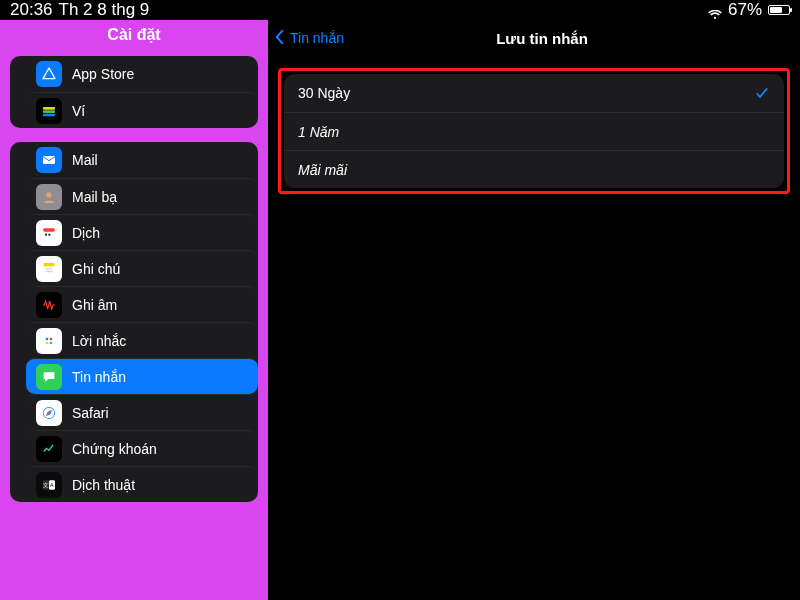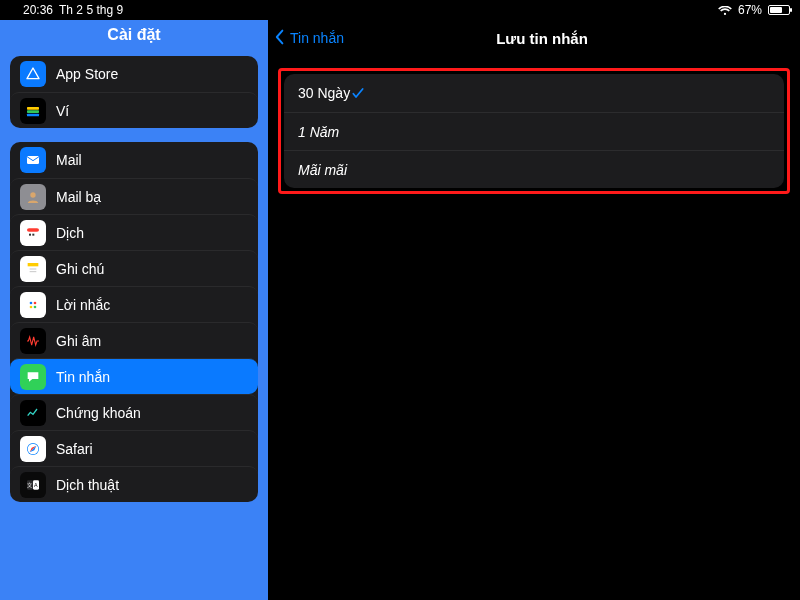--- a/index.html
+++ b/index.html
@@ -1,58 +1,58 @@
 <!DOCTYPE html>
 <html><head>
 <meta charset="utf-8">
 <style>
   * { margin: 0; padding: 0; box-sizing: border-box; font-family: -apple-system, "Helvetica Neue", Arial, sans-serif; }
   html, body { width: 800px; height: 600px; background: #000; color: #fff; overflow: hidden; }
   .root { display: flex; flex-direction: column; width: 800px; height: 600px; }
   
-  .status { height: 20px; display: flex; align-items: center; justify-content: space-between; padding: 0 10px; font-size: 12px; color: #fff; margin-left: 13px; }
+  .status { height: 20px; display: flex; align-items: center; justify-content: space-between; padding: 0 10px; font-size: 17px; color: #fff; }
   .status .left, .status .right { display: flex; align-items: center; gap: 6px; }
   .wifi { width: 14px; height: 10px; display: inline-block; }
   .batt { width: 22px; height: 10px; border: 1px solid #fff; border-radius: 2px; position: relative; display:inline-block; }
   .batt::after { content:""; position:absolute; right:-3px; top:2px; width:2px; height:4px; background:#fff; border-radius:1px; }
   .batt .fill { position:absolute; left:1px; top:1px; bottom:1px; background:#fff; border-radius:1px; }
   
   .split { flex: 1; display: flex; min-height: 0; }
-  .sidebar { width: 268px; background: #3b82f6; display: flex; flex-direction: column; padding: 0 10px 6px 10px; }
+  .sidebar { width: 268px; background: #d946ef; display: flex; flex-direction: column; padding: 0 10px 6px 10px; }
   .side-title { text-align: center; font-size: 16px; font-weight: 600; padding: 6px 0 12px; }
   .group { background: #1c1c1e; border-radius: 10px; overflow: hidden; margin-bottom: 14px; }
-  .row { display: flex; align-items: center; height: 36px; padding: 0 10px; gap: 10px; font-size: 14px; cursor: pointer; }
+  .row { display: flex; align-items: center; height: 36px; padding: 0 10px; gap: 10px; font-size: 14px; cursor: pointer; margin-left: 16px; }
   .group .row + .row { border-top: 1px solid #2a2a2c; border-radius: 9px; }
   .row.selected { background: #0a7aff; }
   .icon { width: 26px; height: 26px; border-radius: 6px; display: flex; align-items: center; justify-content: center; flex: 0 0 26px; color:#fff; }
   .icon svg { width: 16px; height: 16px; display:block; }
   .scroll { overflow: hidden; }
   
   .content { flex: 1; display: flex; flex-direction: column; background: #000; }
   .navbar { height: 36px; display: flex; align-items: center; position: relative; }
   .back { display: flex; align-items: center; gap: 4px; color: #0a84ff; font-size: 14px; padding-left: 6px; cursor:pointer; }
   .back svg { width: 12px; height: 16px; }
   .nav-title { position: absolute; left: 16px; right: 0; text-align: center; font-size: 15px; font-weight: 600; pointer-events: none; }
   .detail-body { padding: 12px 10px; }
   .highlight { border: 3px solid #ff1a1a; border-radius: 4px; padding: 3px; }
   .opt-group { background: #1c1c1e; border-radius: 10px; overflow: hidden; }
-  .opt { display: flex; align-items: center; height: 38px; padding: 0 14px; font-size: 14px; cursor:pointer; }
+  .opt { display: flex; align-items: center; justify-content: space-between; height: 38px; padding: 0 14px; font-size: 14px; cursor:pointer; }
   .opt + .opt { border-top: 1px solid #2c2c2e; font-style: italic; }
   .check { color: #0a84ff; }
   .check svg { width: 16px; height: 16px; display:block; }
 </style>
 </head>
 <body>
 
 <div class="root">
 
   <div class="status">
     <div class="left">
       <span>20:36</span>
-      <span>Th 2 5 thg 9</span>
+      <span>Th 2 8 thg 9</span>
     </div>
     <div class="right">
       <span class="wifi">
         <svg viewBox="0 0 20 14">
             <path d="M10 13a1.6 1.6 0 100-3.2 1.6 1.6 0 000 3.2zM3 6.2a10 10 0 0114 0l-1.6 1.6a7.7 7.7 0 00-10.8 0L3 6.2zM.2 3.4a14 14 0 0119.6 0L18.2 5A11.7 11.7 0 001.8 5L.2 3.4z" fill="#fff"></path>
           </svg>
       </span>
       <span>67%</span>
       <span class="batt">
           <span class="fill" id="batt-fill" style="width: 12.06px;"></span>
@@ -119,65 +119,65 @@
                 <svg viewBox="0 0 24 24">
                   <rect x="4" y="3" width="16" height="18" rx="2" fill="#fff"></rect>
                   <rect x="4" y="3" width="16" height="5" fill="#ffcc00"></rect>
                   <line x1="7" y1="12" x2="17" y2="12" stroke="#aaa"></line>
                   <line x1="7" y1="16" x2="17" y2="16" stroke="#aaa"></line>
                 </svg>
               </span>
               <span>Ghi chú</span>
             </div>
             <div class="row">
+              <span class="icon" style="background:#000000">
+                <svg viewBox="0 0 24 24">
+                  <path d="M3 12h2l2-6 3 12 3-12 3 12 2-6h3" stroke="#ff3b30" stroke-width="1.6" fill="none"></path>
+                </svg>
+              </span>
+              <span>Ghi âm</span>
+            </div>
+            <div class="row">
               <span class="icon" style="background:#ffffff">
                 <svg viewBox="0 0 24 24">
                   <rect x="4" y="4" width="16" height="16" rx="3" fill="#fff"></rect>
                   <circle cx="9" cy="9" r="2" fill="#0a7aff"></circle>
                   <circle cx="15" cy="9" r="2" fill="#ff3b30"></circle>
                   <circle cx="9" cy="15" r="2" fill="#ffcc00"></circle>
                   <circle cx="15" cy="15" r="2" fill="#34c759"></circle>
                 </svg>
               </span>
               <span>Lời nhắc</span>
             </div>
-            <div class="row">
-              <span class="icon" style="background:#000000">
-                <svg viewBox="0 0 24 24">
-                  <path d="M3 12h2l2-6 3 12 3-12 3 12 2-6h3" stroke="#ff3b30" stroke-width="1.6" fill="none"></path>
-                </svg>
-              </span>
-              <span>Ghi âm</span>
-            </div>
             <div class="row selected">
               <span class="icon" style="background:#30d158">
                 <svg viewBox="0 0 24 24">
                   <path d="M4 5h16v10H11l-5 4v-4H4z" fill="#fff"></path>
                 </svg>
               </span>
               <span>Tin nhắn</span>
-            </div>
-            <div class="row">
-              <span class="icon" style="background:#000000">
-                <svg viewBox="0 0 24 24">
-                  <path d="M4 16l4-5 4 3 6-8" stroke="#32d1c3" stroke-width="2" fill="none"></path>
-                </svg>
-              </span>
-              <span>Chứng khoán</span>
             </div>
             <div class="row">
               <span class="icon" style="background:#ffffff">
                 <svg viewBox="0 0 24 24">
                   <circle cx="12" cy="12" r="9" fill="#0a84ff"></circle>
                   <circle cx="12" cy="12" r="8" fill="#fff"></circle>
                   <path d="M12 12L7 17l3-7 7-3-5 5z" fill="#ff3b30"></path>
                   <path d="M12 12l5-5-3 7-7 3 5-5z" fill="#0a84ff"></path>
                 </svg>
               </span>
               <span>Safari</span>
+            </div>
+            <div class="row">
+              <span class="icon" style="background:#000000">
+                <svg viewBox="0 0 24 24">
+                  <path d="M4 16l4-5 4 3 6-8" stroke="#32d1c3" stroke-width="2" fill="none"></path>
+                </svg>
+              </span>
+              <span>Chứng khoán</span>
             </div>
             <div class="row">
               <span class="icon" style="background:#0a0a0a">
                 <svg viewBox="0 0 24 24">
                   <rect x="3" y="5" width="9" height="14" rx="2" fill="#2c2c2e"></rect>
                   <rect x="12" y="5" width="9" height="14" rx="2" fill="#fff"></rect>
                   <text x="7" y="15" font-size="8" fill="#fff" text-anchor="middle">文</text>
                   <text x="16" y="15" font-size="8" fill="#000" text-anchor="middle">A</text>
                 </svg>
               </span>

